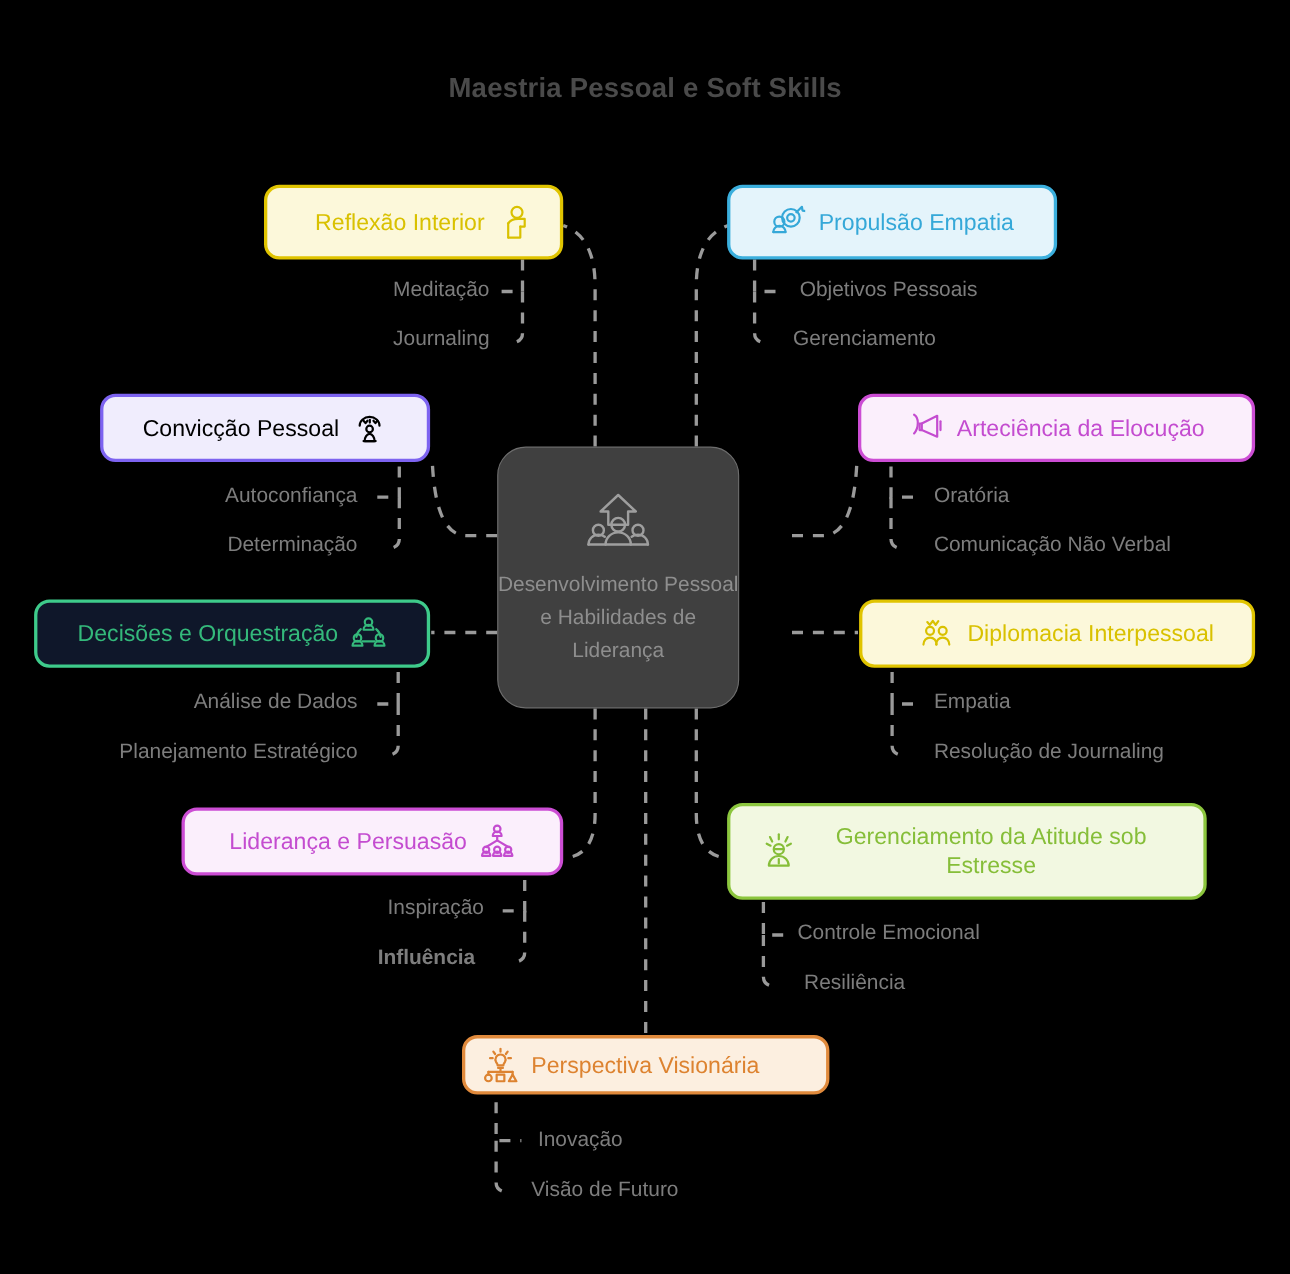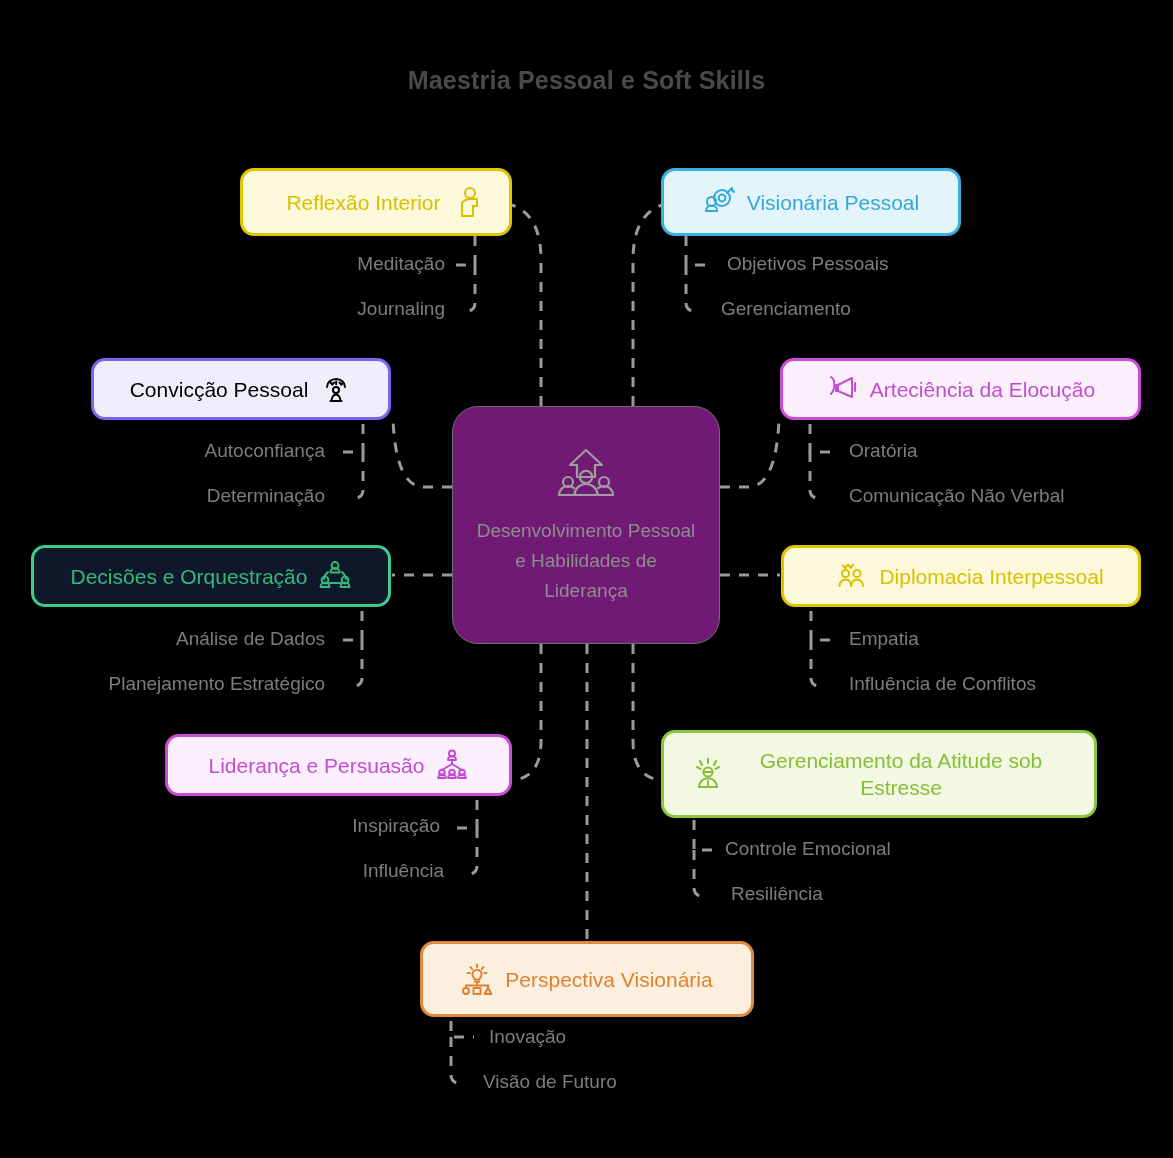--- a/index.html
+++ b/index.html
@@ -10,22 +10,22 @@
   }
   #canvas{position:absolute;inset:0;width:1173px;height:1158px;}
   svg.links{position:absolute;left:0;top:0;width:1173px;height:1158px;pointer-events:none;}
 
   .title{
     position:absolute;left:0;top:66px;width:1173px;text-align:center;
     font-size:25px;font-weight:bold;color:#4a4a4a;letter-spacing:.2px;
   }
 
   .center-node{
-    position:absolute;left:452px;top:406px;width:268px;height:238px;
-    background:#701a75;border:1.5px solid #6e6e6e;border-radius:26px;
+    position:absolute;left:452px;top:406px;width:220px;height:238px;
+    background:#404040;border:1.5px solid #6e6e6e;border-radius:26px;
     display:flex;flex-direction:column;align-items:center;justify-content:center;
     box-sizing:border-box;
   }
   .center-node .c-icon{margin-bottom:10px;}
   .center-label{
     font-size:19px;line-height:30px;color:#8e8e8e;text-align:center;width:220px;
     white-space:pre-line;
   }
 
   .branch{
@@ -151,21 +151,21 @@
     <span class="b-icon">
       <svg width="32" height="32" viewBox="0 0 32 32" fill="none" stroke="currentColor" stroke-width="2" stroke-linecap="round" stroke-linejoin="round">
         <circle cx="19" cy="12" r="8"></circle>
         <circle cx="19" cy="12" r="3.4"></circle>
         <path d="M24 7 L29 2 l.6 3.5 L33 6"></path>
         <circle cx="8.5" cy="15.5" r="4.6"></circle>
         <path d="M3 25 c0-3.2 2.5-5.6 5.6-5.6 c3.1 0 5.6 2.4 5.6 5.6"></path>
         <path d="M3 25 H14"></path>
       </svg>
     </span>
-    <span class="b-label">Visionária Pessoal</span>
+    <span class="b-label">Propulsão Empatia</span>
   </div>
   <div class="sub" style="left:727px;top:253px;">Objetivos Pessoais</div>
   <div class="sub" style="left:721px;top:298px;">Gerenciamento</div>
 
   <div class="branch t-purple icon-right" style="left:91px;top:358px;width:300px;height:62px;justify-content:center;">
     <span class="b-icon">
       <svg width="32" height="32" viewBox="0 0 32 32" fill="none" stroke="currentColor" stroke-width="2" stroke-linecap="round" stroke-linejoin="round">
         <path d="M7 14 a9 8 0 0 1 18 0"></path>
         <path d="M10.5 9.5 l1.8 2.2 l1.8-2.2"></path>
         <path d="M16.2 8.6 v2.6"></path>
@@ -219,62 +219,62 @@
         <path d="M8 4.5 l2.2 2.6 L13 3.5 l2.6 3.6 L18 3.6"></path>
         <circle cx="10.5" cy="12.5" r="3.6"></circle>
         <path d="M4.5 25 c0-3.6 2.7-6.4 6-6.4 s6 2.8 6 6.4"></path>
         <circle cx="22" cy="12.5" r="3.6"></circle>
         <path d="M16 25 c0-3.6 2.7-6.4 6-6.4 s6 2.8 6 6.4"></path>
       </svg>
     </span>
     <span class="b-label">Diplomacia Interpessoal</span>
   </div>
   <div class="sub" style="left:849px;top:628px;text-align:center;">Empatia</div>
-  <div class="sub" style="left:849px;top:673px;">Influência de Conflitos</div>
+  <div class="sub" style="left:849px;top:673px;">Resolução de Journaling</div>
 
   <div class="branch t-magenta icon-right" style="left:165px;top:734px;width:347px;height:62px;justify-content:center;">
     <span class="b-icon">
       <svg width="32" height="32" viewBox="0 0 32 32" fill="none" stroke="currentColor" stroke-width="2" stroke-linecap="round" stroke-linejoin="round">
         <circle cx="16" cy="4.5" r="3"></circle>
         <path d="M12 11 c0-2.2 1.8-4 4-4 s4 1.8 4 4 z"></path>
         <path d="M16 11 v4"></path>
           <path d="M6 21 L16 15 L26 21"></path>
         <circle cx="6" cy="23.5" r="2.8"></circle>
         <path d="M2.2 29 c0-2.1 1.7-3.8 3.8-3.8 s3.8 1.7 3.8 3.8 z"></path>
         <circle cx="16" cy="23.5" r="2.8"></circle>
         <path d="M12.2 29 c0-2.1 1.7-3.8 3.8-3.8 s3.8 1.7 3.8 3.8 z"></path>
         <circle cx="26" cy="23.5" r="2.8"></circle>
         <path d="M22.2 29 c0-2.1 1.7-3.8 3.8-3.8 s3.8 1.7 3.8 3.8 z"></path>
       </svg>
     </span>
     <span class="b-label">Liderança e Persuasão</span>
   </div>
   <div class="sub right-align" style="left:200px;top:815px;width:240px;">Inspiração</div>
-  <div class="sub right-align" style="left:204px;top:860px;width:240px;">Influência</div>
+  <div class="sub right-align" style="left:192px;top:860px;width:240px;font-weight:bold;">Influência</div>
 
   <div class="branch t-olive two-line" style="left:661px;top:730px;width:436px;height:88px;justify-content:center;">
     <span class="b-icon">
       <svg width="32" height="34" viewBox="0 0 32 34" fill="none" stroke="currentColor" stroke-width="2" stroke-linecap="round" stroke-linejoin="round">
         <path d="M8 4 l2 4"></path>
           <path d="M16 1.5 v4.5"></path>
           <path d="M24 4 l-2 4"></path>
         <path d="M5 10 l3.5 1.8"></path>
           <path d="M27 10 l-3.5 1.8"></path>
         <circle cx="16" cy="15" r="4.6"></circle>
         <path d="M11.6 15 h8.8"></path>
         <path d="M7 30 c0-5 4-8.8 9-8.8 s9 3.8 9 8.8 z"></path>
         <path d="M16 24 v4"></path>
       </svg>
     </span>
     <span class="b-label" style="width:330px;">Gerenciamento da Atitude sob Estresse</span>
   </div>
   <div class="sub" style="left:725px;top:838px;">Controle Emocional</div>
   <div class="sub" style="left:731px;top:883px;">Resiliência</div>
 
-  <div class="branch t-orange" style="left:420px;top:941px;width:334px;height:76px;justify-content:center;">
+  <div class="branch t-orange" style="left:420px;top:941px;width:334px;height:54px;justify-content:flex-start;">
     <span class="b-icon">
       <svg width="32" height="32" viewBox="0 0 32 32" fill="none" stroke="currentColor" stroke-width="2" stroke-linecap="round" stroke-linejoin="round">
         <path d="M16 1.5 v2.6"></path>
           <path d="M9.5 4 l1.6 2.2"></path>
           <path d="M22.5 4 l-1.6 2.2"></path>
         <path d="M6.5 10 h2.4"></path>
           <path d="M25.5 10 h-2.4"></path>
         <path d="M12 13.5 a4.6 4.6 0 1 1 8 0 c-.8 1.3-1.4 1.8-1.4 3.1 h-5.2 c0-1.3-.6-1.8-1.4-3.1 z"></path>
         <path d="M13.8 18.8 h4.4"></path>
         <path d="M16 19 v3.5"></path>

